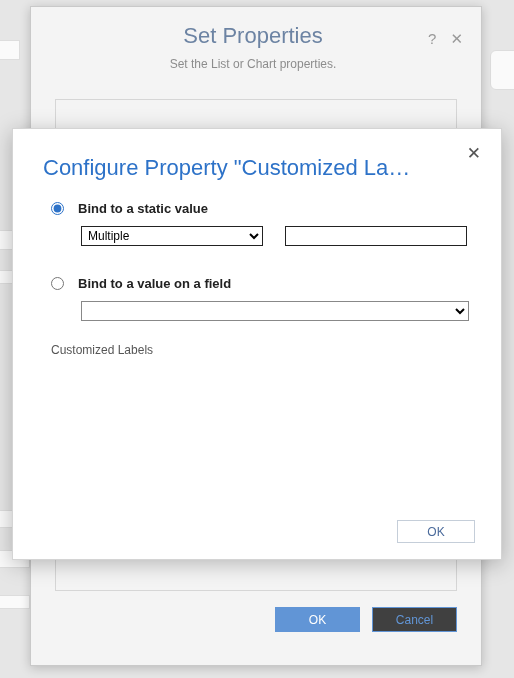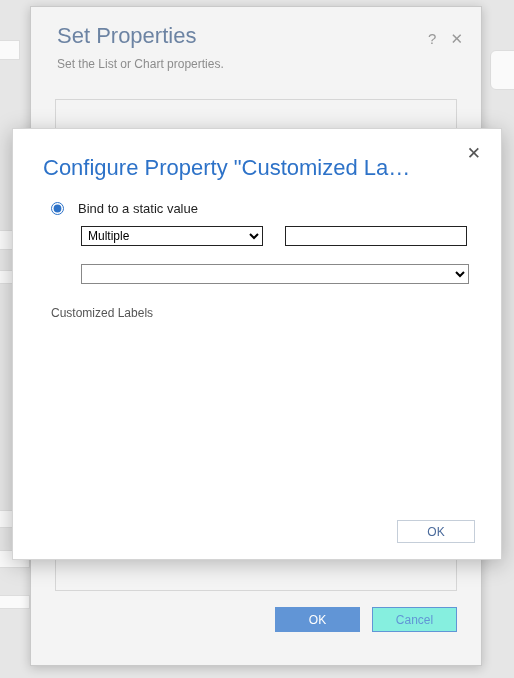--- a/index.html
+++ b/index.html
@@ -17,21 +17,21 @@
 
     
     .outer-modal {
       position:absolute;
       left:30px; top:6px;
       width:452px; height:660px;
       background:#f0f0f0;
       border:1px solid #c9c9c9;
       box-shadow:0 2px 10px rgba(0,0,0,0.2);
     }
-    .outer-head { padding:16px 32px 10px 26px; position:relative; }
+    .outer-head { padding:16px 32px 10px 26px; position:relative;text-align:center; }
     .outer-title { font-size:22px; font-weight:400; color:#3b5a84; }
     .outer-sub   { font-size:12px; color:#666; margin-top:8px; }
     .outer-ctl   { position:absolute; right:18px; top:24px; display:flex; gap:14px; color:#777; }
     .outer-ctl span { font-size:15px; cursor:pointer; line-height:1; }
 
     .outer-body {
       margin:18px 24px 0 24px;
       height:492px;
       border:1px solid #c9c9c9;
       background:#f0f0f0;
@@ -42,41 +42,41 @@
       border:2px solid #b2b2b2;
       background:#f0f0f0;
     }
 
     .outer-actions {
       display:flex; justify-content:flex-end; gap:12px;
       padding:16px 24px 0 0;
     }
     .btn { width:85px; height:25px; font-size:12px; border:1px solid; cursor:pointer; }
     .btn.primary { background:#2d72c8; border-color:#2d72c8; color:#fff; }
-    .btn.secondary { background:#5eead4; border-color:#2d72c8; color:#2d72c8; }
+    .btn.secondary { background:#000000; border-color:#2d72c8; color:#2d72c8; }
 
     
     .dim { position:absolute; inset:0; background:rgba(255,255,255,0.25); pointer-events:none; }
 
     
     .inner-modal {
       position:absolute;
       left:12px; top:128px;
       width:490px; height:432px;
       background:#ffffff;
       border:1px solid #d4d4d4;
       box-shadow:0 4px 20px rgba(0,0,0,0.25);
     }
     .inner-head { padding:26px 26px 10px 30px; position:relative; }
     .inner-title { font-size:22px; font-weight:400; color:#2d72c8; white-space:nowrap; overflow:hidden; text-overflow:ellipsis; max-width:400px; }
     .inner-close { position:absolute; right:20px; top:14px; font-size:17px; color:#555; cursor:pointer; }
 
     .opt-row { display:flex; align-items:center; gap:14px; padding:10px 0 0 38px; }
     .opt-row .rad { width:13px; height:13px; accent-color:#2d72c8; cursor:pointer; }
-    .opt-row label { font-size:13px; font-weight:400; color:#222; cursor:pointer; }
+    .opt-row label { font-size:13px; font-weight:700; color:#222; cursor:pointer; }
 
     .ctrl-row { padding:10px 30px 8px 68px; display:flex; gap:22px; }
     select, input[type=text] {
       font-size:12px; height:20px;
       border:1px solid #222; background:#fff;
       padding:0 2px;
     }
     .sel-static { width:182px; }
     .txt-static { width:182px; height:22px; border:1px solid #888; }
     .sel-field  { width:388px; border:1px solid #888; }
@@ -130,20 +130,24 @@
     <input type="radio" class="rad" name="bindmode" checked="" style="">
     <label>Bind to a static value</label>
   </div>
   <div class="ctrl-row">
     <select class="sel-static">
       <option>Multiple</option>
     </select>
     <input type="text" class="txt-static" value="" style="">
   </div>
 
+  <div class="opt-row" style="padding-top:22px">
+    <input type="radio" class="rad" name="bindmode" style="">
+    <label>Bind to a value on a field</label>
+  </div>
   <div class="ctrl-row">
     <select class="sel-field">
       <option></option>
     </select>
   </div>
 
   <div class="info-row">Customized Labels</div>
 
   <div class="inner-actions">
     <button class="iw">OK</button>

